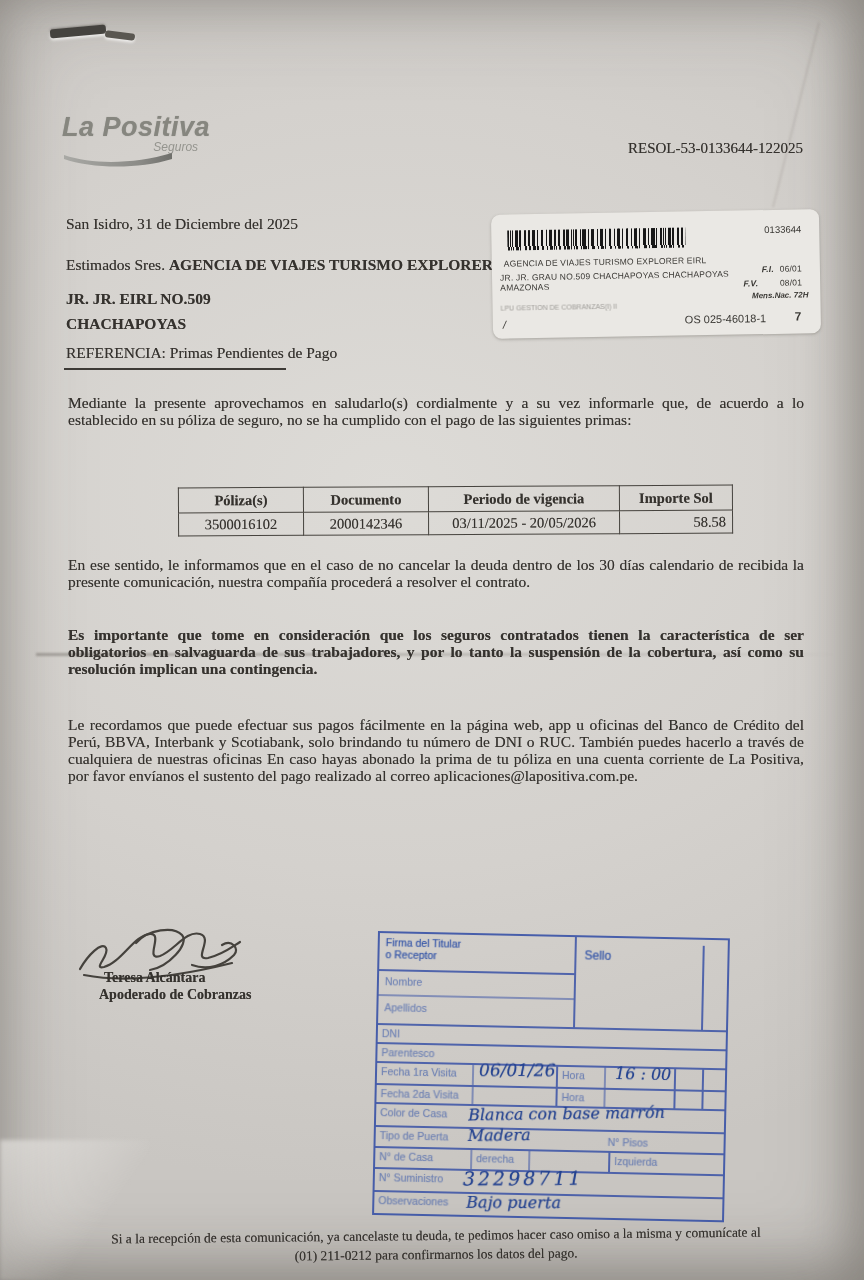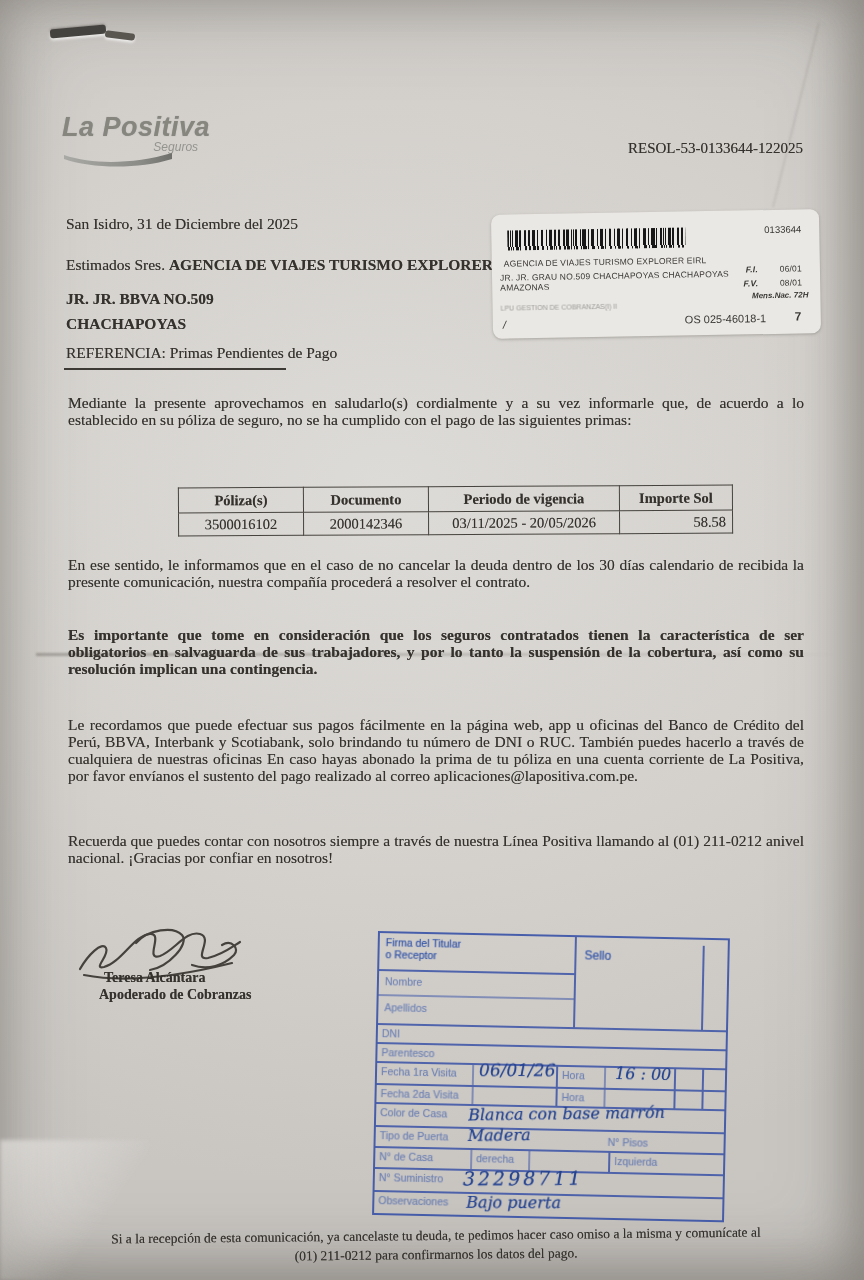--- a/index.html
+++ b/index.html
@@ -87,30 +87,30 @@
 
   <div class="abs lt" style="left:628px;top:140px;font-size:15px;text-align:center;">RESOL-53-0133644-122025</div>
 
   <div class="abs lt" style="left:66px;top:215px;">San Isidro, 31 de Diciembre del 2025</div>
 
   <div class="abs lt" style="left:66px;top:256px;white-space:nowrap;">
     <span>Estimados Sres.</span>
     <span class="b">AGENCIA DE VIAJES TURISMO EXPLORER EIRL</span>
   </div>
 
-  <div class="abs lt b" style="left:66px;top:290px;">JR. JR. BBVA NO.509</div>
+  <div class="abs lt b" style="left:66px;top:290px;">JR. JR. EIRL NO.509</div>
   <div class="abs lt b" style="left:66px;top:315px;">CHACHAPOYAS</div>
 
   <div class="abs mlabel" style="left:492px;top:212px;width:328px;height:124px;">
     <div class="abs barcode" style="left:16px;top:16px;width:178px;"></div>
     <div class="abs" style="right:18px;top:14px;font-size:9.5px;">0133644</div>
     <div class="abs small" style="left:12px;top:44px;">AGENCIA DE VIAJES TURISMO EXPLORER EIRL</div>
     <div class="abs small" style="left:8px;top:58px;">JR. JR. GRAU NO.509  CHACHAPOYAS CHACHAPOYAS</div>
     <div class="abs small" style="left:8px;top:68px;">AMAZONAS</div>
-    <div class="abs small" style="right:62px;top:54px;font-style:italic;font-weight:bold;">F.I.</div>
+    <div class="abs small" style="right:46px;top:54px;font-style:italic;font-weight:bold;">F.I.</div>
     <div class="abs small" style="right:18px;top:54px;">06/01</div>
     <div class="abs small" style="right:62px;top:68px;font-style:italic;font-weight:bold;">F.V.</div>
     <div class="abs small" style="right:18px;top:68px;">08/01</div>
     <div class="abs" style="right:12px;top:81px;font-size:8px;font-style:italic;font-weight:bold;">Mens.Nac. 72H</div>
     <div class="abs" style="left:8px;top:90px;font-size:7px;opacity:.45;filter:blur(.4px);">LPU GESTION DE COBRANZAS(I)  II</div>
     <div class="abs" style="left:10px;top:104px;font-size:11px;font-style:italic;">/</div>
     <div class="abs" style="left:192px;top:102px;font-size:11px;">OS 025-46018-1</div>
     <div class="abs" style="left:302px;top:100px;font-size:12px;font-weight:bold;">7</div>
   </div>
 
@@ -132,21 +132,20 @@
       <td>2000142346</td>
       <td>03/11/2025 - 20/05/2026</td>
       <td style="text-align:right;">58.58</td>
     </tr>
   </tbody>
     </table>
 
   <div class="abs lt para" style="left:68px;top:556px;">En ese sentido, le informamos que en el caso de no cancelar la deuda dentro de los 30 días calendario de recibida la presente comunicación, nuestra compañía procederá a resolver el contrato.</div>
   <div class="abs lt para" style="left:68px;top:626px;font-weight:bold;">Es importante que tome en consideración que los seguros contratados tienen la característica de ser obligatorios en salvaguarda de sus trabajadores, y por lo tanto la suspensión de la cobertura, así como su resolución implican una contingencia.</div>
   <div class="abs lt para" style="left:68px;top:716px;">Le recordamos que puede efectuar sus pagos fácilmente en la página web, app u oficinas del Banco de Crédito del Perú, BBVA, Interbank y Scotiabank, solo brindando tu número de DNI o RUC. También puedes hacerlo a través de cualquiera de nuestras oficinas  En caso hayas abonado la prima de tu póliza en una cuenta corriente de La Positiva, por favor envíanos el sustento del pago realizado al correo aplicaciones@lapositiva.com.pe.</div>
-  <div class="abs lt para" style="left:68px;top:832px;">Recuerda que puedes contar con nosotros siempre a través de nuestra Línea Positiva llamando al (01) 211-0212 anivel nacional. ¡Gracias por confiar en nosotros!</div>
 
   <svg class="abs" style="left:72px;top:925px;" width="180" height="60" viewBox="0 0 180 60">
     <g stroke="#45423d" stroke-width="2.2" fill="none" stroke-linecap="round">
       <path d="M8 44 C16 30 30 16 34 23 C38 30 20 45 32 42 C50 37 62 10 78 9 C92 8 72 36 88 31 C102 26 114 5 128 9 C142 13 120 36 136 33 C150 30 160 22 168 17"></path>
       <path d="M12 50 C48 57 100 53 160 38"></path>
       <path d="M64 18 C76 4 102 1 110 10 C118 19 96 42 78 45"></path>
       <path d="M120 40 C136 46 152 40 162 30 C168 24 160 14 150 20"></path>
     </g>
   </svg>
   <div class="abs lt b" style="left:104px;top:970px;font-size:14px;">Teresa Alcántara</div>

